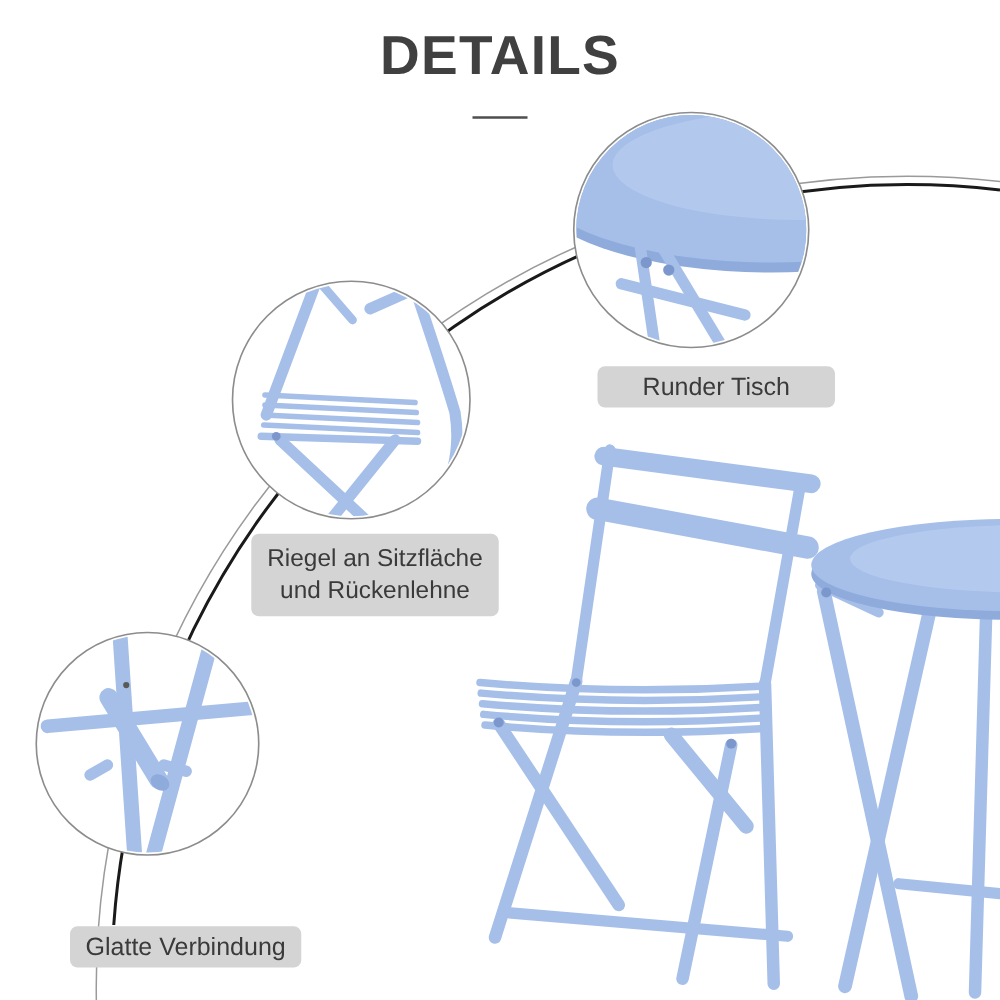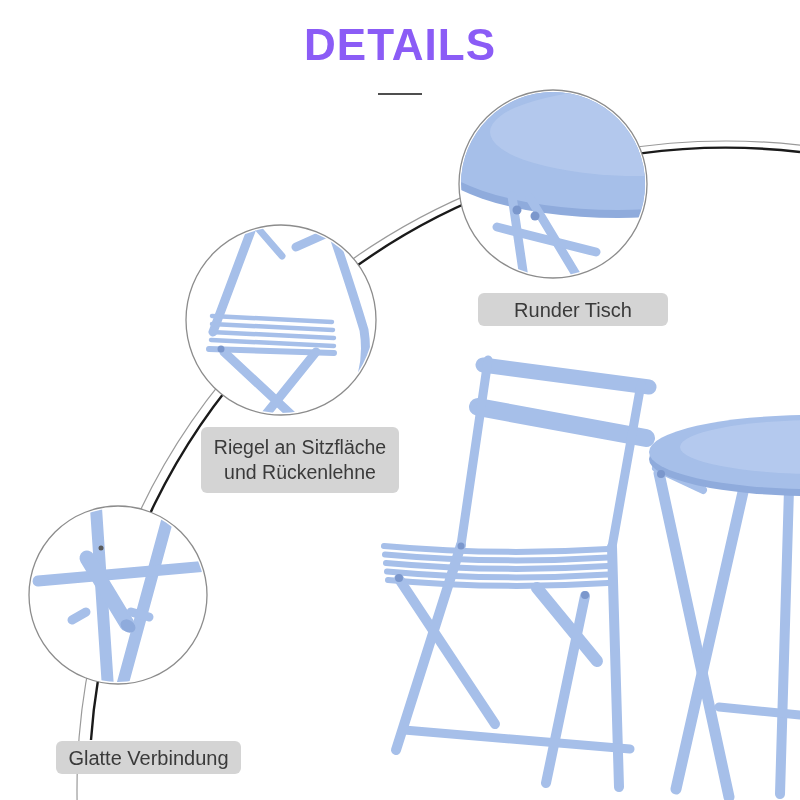--- a/index.html
+++ b/index.html
@@ -1,20 +1,20 @@
 <!DOCTYPE html>
 <html><head>
 <meta charset="utf-8">
 <style>
   html,body{margin:0;padding:0;background:#fff;}
   .stage{position:relative;width:800px;height:800px;background:#ffffff;overflow:hidden;
          font-family:"Liberation Sans",sans-serif;}
   .scene{position:absolute;left:0;top:0;width:800px;height:800px;}
   .title{position:absolute;top:20px;left:0;width:100%;text-align:center;
-         font-size:44px;font-weight:600;letter-spacing:1px;color:#8b5cf6;}
+         font-size:44px;font-weight:600;letter-spacing:1px;color:#404040;}
   .title-rule{position:absolute;top:93px;left:378px;width:44px;height:2px;background:#4f4f4f;}
   .label{position:absolute;background:#d4d4d4;color:#3a3a3a;border-radius:6px;
          display:flex;align-items:center;justify-content:center;text-align:center;
          font-size:20px;line-height:1.3;}
   .label-table{left:478px;top:293px;width:190px;height:33px;}
   .label-seat{left:201px;top:427px;width:198px;height:66px;font-size:19.5px;flex-direction:column;}
   .label-joint{left:56px;top:741px;width:185px;height:33px;}
 </style>
 </head>
 <body>

